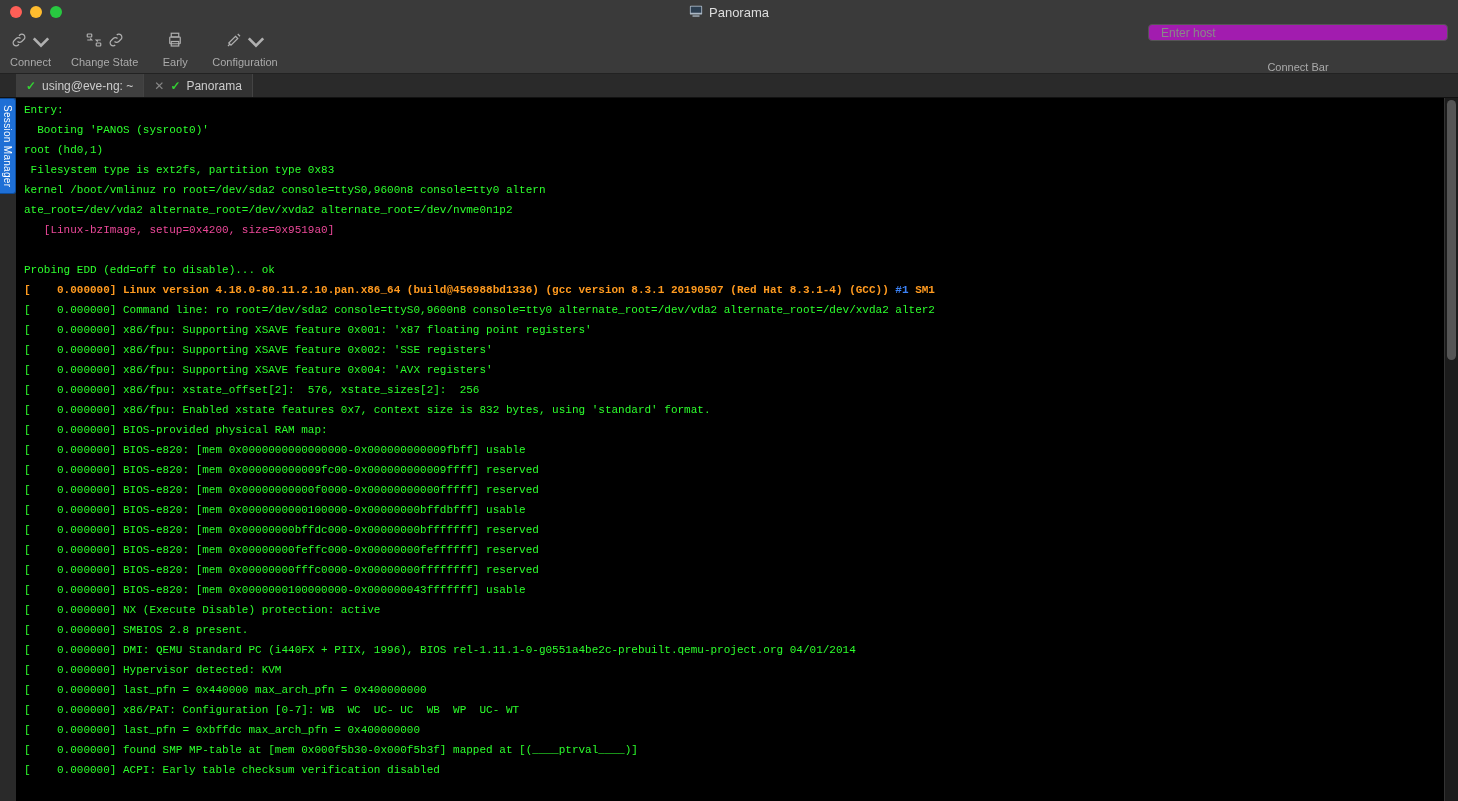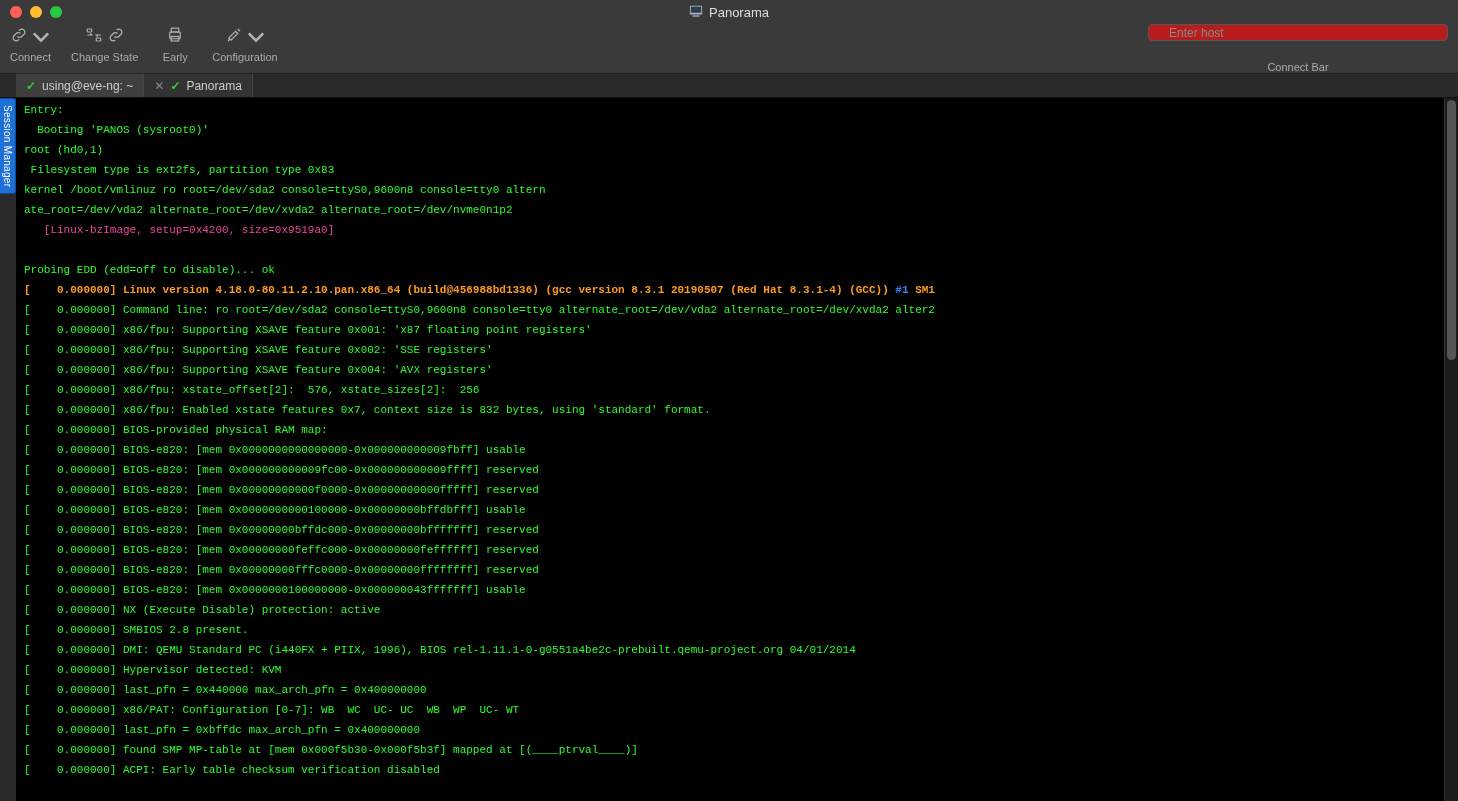--- a/index.html
+++ b/index.html
@@ -35,42 +35,42 @@
   .title-center svg { width:14px; height:14px; }
 
   
   .toolbar {
     height:50px;
     background:#3a3a3a;
     display:flex;
     border-bottom:1px solid #222;
   }
   .tool-group {
-    display:flex; flex-direction:column; align-items:center; 
+    display:flex; flex-direction:column; align-items:center; justify-content:center;
     padding:0 10px; min-width:54px;
     position:relative;
   }
   .tool-icon-row { display:flex; align-items:center; gap:4px; height:26px; }
   .tool-icon-row svg { width:18px; height:18px; stroke:#b0b0b0; fill:none; stroke-width:1.6; }
   .chev { width:8px; height:8px; }
   .chev polyline { stroke:#b0b0b0; stroke-width:1.5; fill:none; }
   .tool-label { font-size:11px; color:#aaa; margin-top:1px; white-space:nowrap; }
 
   .toolbar-right {
     margin-left:auto;
     display:flex; flex-direction:column; align-items:center; justify-content:center;
     padding:0 10px;
   }
   .host-input {
     width:300px; height:22px;
-    background:#b91c1c;
+    background:#a21caf;
     border:1px solid #555;
     border-radius:4px;
     color:#ccc;
-    padding:0 20px;
+    padding:0 12px;
     font-size:12px;
   }
   .host-input::placeholder { color:#888; }
   .connectbar-label { font-size:11px; color:#aaa; margin-top:20px; }
 
   
   .tabstrip {
     height:24px;
     background:#2a2a2a;
     display:flex;

